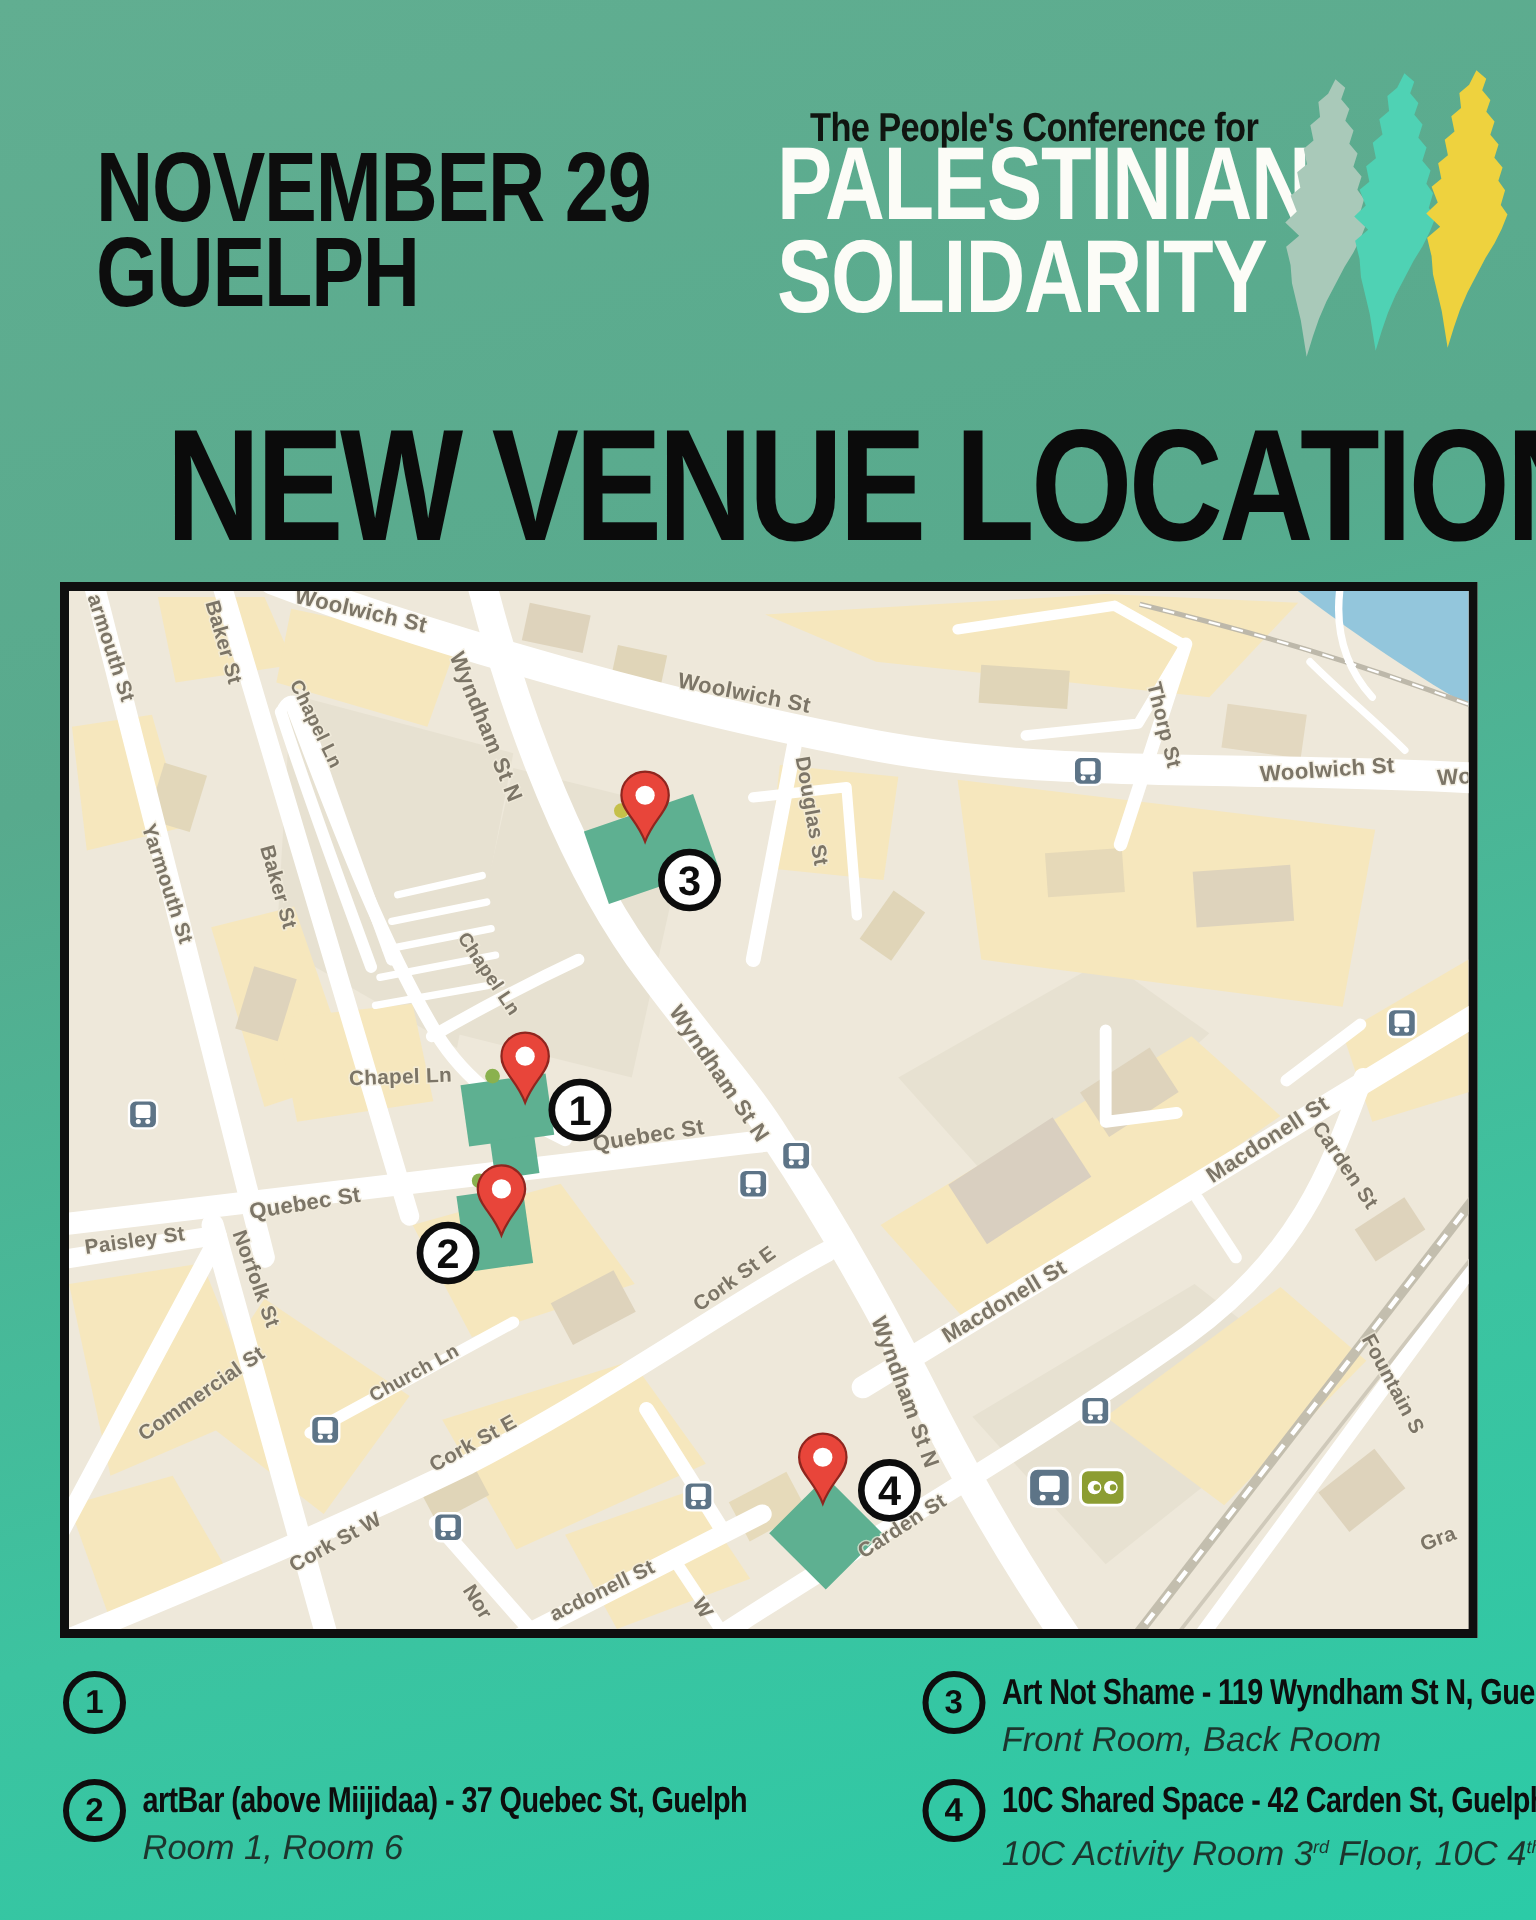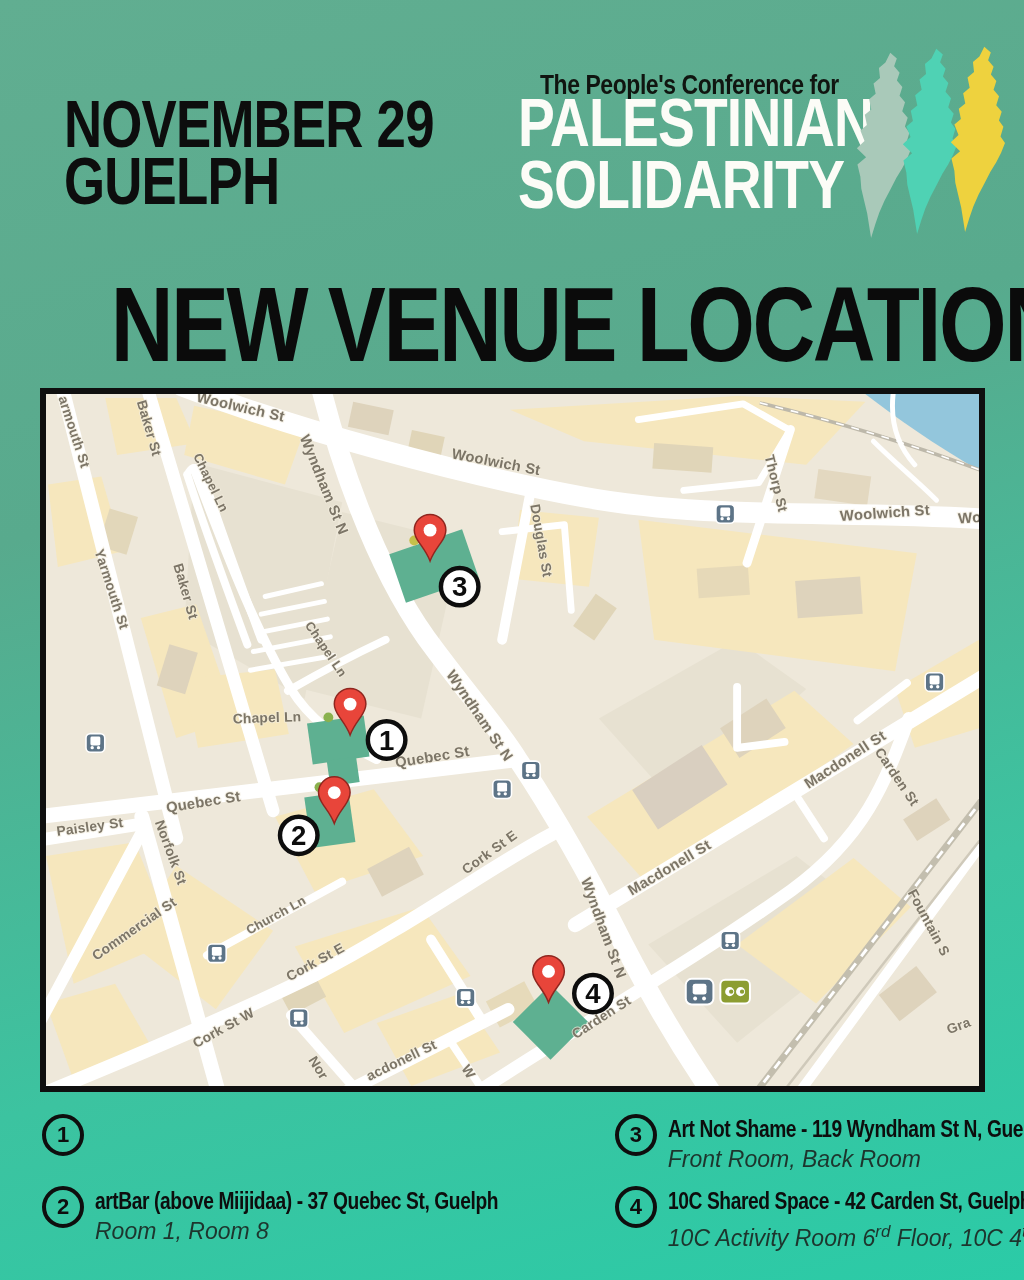--- a/index.html
+++ b/index.html
@@ -28,21 +28,21 @@
   
   .legend{position:absolute;left:42px;top:1114px;width:958px;display:grid;
     grid-template-columns:1fr 1fr;column-gap:16px;row-gap:12px;}
   .venue{display:flex;gap:11px;align-items:flex-start;}
   .venue-num{flex:0 0 34px;height:34px;border:4px solid #0e0e0e;border-radius:50%;
     display:flex;align-items:center;justify-content:center;font-weight:700;font-size:22px;color:#0e0e0e;box-sizing:content-box;}
   .venue-text{display:flex;flex-direction:column;}
   .venue-title{font-size:24px;font-weight:800;color:#0d0d0d;transform:scaleX(.8);
     transform-origin:left top;white-space:nowrap;letter-spacing:-.5px;line-height:30px;}
   .venue-rooms{font-size:23px;font-style:italic;color:#1d352d;line-height:29px;margin-top:1px;white-space:nowrap;}
-  .venue-rooms sup{font-size:17px;}
+  .venue-rooms sup{font-size:12px;}
   .c1{grid-column:1}.c2{grid-column:2}.r1{grid-row:1}.r2{grid-row:2}
 </style>
 </head>
 <body>
 
 <div id="poster">
 
   <div class="date-block">
     <span class="cond">NOVEMBER 29</span><br>
     <span class="cond">GUELPH</span>
@@ -289,25 +289,25 @@
       <div class="venue-num">3</div>
       <div class="venue-text">
         <span class="venue-title">Art Not Shame - 119 Wyndham St N, Guelph</span>
         <span class="venue-rooms">Front Room, Back Room</span>
       </div>
     </div>
     <div class="venue c1 r2">
       <div class="venue-num">2</div>
       <div class="venue-text">
         <span class="venue-title">artBar (above Miijidaa) - 37 Quebec St, Guelph</span>
-        <span class="venue-rooms">Room 1, Room 8</span>
+        <span class="venue-rooms">Room 1, Room 6</span>
       </div>
     </div>
     <div class="venue c2 r2">
       <div class="venue-num">4</div>
       <div class="venue-text">
         <span class="venue-title">10C Shared Space - 42 Carden St, Guelph</span>
-        <span class="venue-rooms"><span>10C Activity Room 6</span><sup>rd</sup><span> Floor, 10C 4</span><sup>th</sup></span>
+        <span class="venue-rooms"><span>10C Activity Room 3</span><sup>rd</sup><span> Floor, 10C 4</span><sup>th</sup></span>
       </div>
     </div>
   </div>
 
 </div>
 
 </body></html>

